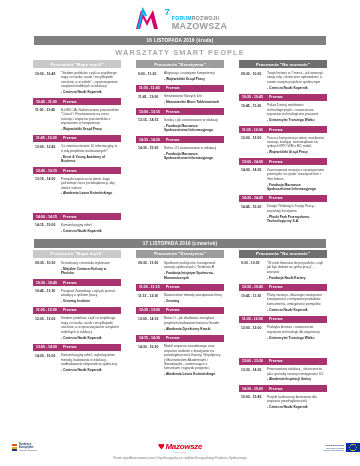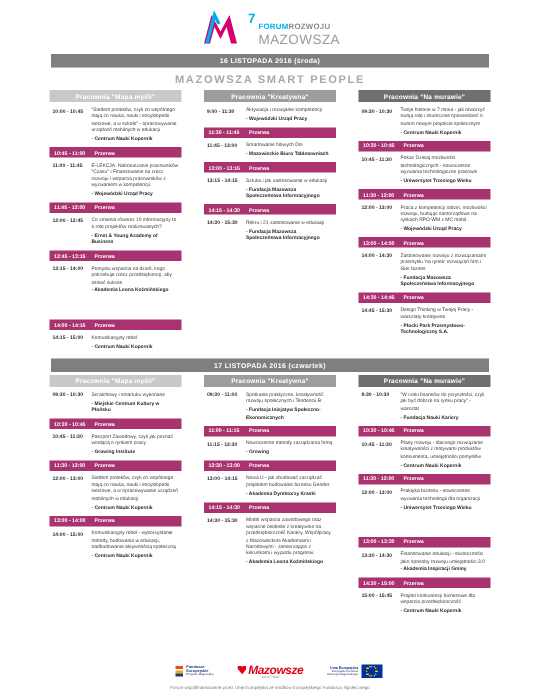--- a/index.html
+++ b/index.html
@@ -13,21 +13,21 @@
 
   
   .logo-wrap { display:flex; justify-content:center; align-items:center; padding-top:4px; height:34px; }
   .logo { display:flex; align-items:flex-start; gap:2px; }
   .logo-mark { position:relative; width:30px; height:24px; }
   .logo-mark svg { display:block; }
   .logo-seven { font-size:9px; font-weight:700; color:#00aeef; line-height:1; margin-top:1px; }
   .logo-text { display:flex; flex-direction:column; justify-content:flex-end; height:24px; line-height:1; }
   .logo-l1 { font-size:5.2px; font-weight:700; letter-spacing:.2px; color:#888; }
   .logo-l1 b { color:#00aeef; font-weight:700; }
-  .logo-l2 { font-size:9px; font-weight:400; letter-spacing:.3px; color:#9b9b9b; margin-top:.5px; }
+  .logo-l2 { font-size:9px; font-weight:700; letter-spacing:.3px; color:#9b9b9b; margin-top:.5px; }
 
   
   .day-banner {
     margin: 2px auto 0; width: 292px; height: 9px;
     background:#7f7f7f; color:#fff;
     font-size:4.6px; font-weight:700; letter-spacing:.25px;
     display:flex; align-items:center; justify-content:center;
   }
   .section-title {
     text-align:center; color:#a8a8a8; font-size:7.4px; font-weight:700;
@@ -55,21 +55,21 @@
   .break-label { font-size:3.5px; font-weight:700; }
 
   .sess-row { display:flex; padding:1px 2px 2px 2px; gap:3px; margin-bottom:1.5px; }
   .sess-time { font-size:3.4px; font-weight:700; color:#2b2b2b; width:23px; flex:none; padding-top:.5px; line-height:1.35; }
   .sess-body { flex:1; }
   .sess-desc { font-size:3.3px; color:#3a3a3a; line-height:1.35; }
   .sess-org { font-size:3.3px; color:#1f1f1f; font-weight:700; line-height:1.35; margin-top:1.5px; }
 
   
   .footer { position:absolute; left:0; right:0; bottom:6px; }
-  .logos { display:flex; justify-content:center; align-items:center; gap:16px;padding-left:12px; }
+  .logos { display:flex; justify-content:space-between; align-items:center; gap:16px;padding-left:12px; }
   .flogo { display:flex; align-items:center; gap:2px; }
   .fe-bars { display:flex; flex-direction:column; gap:.7px; }
   .fe-bar { width:5px; height:2px; }
   .fe-txt { display:flex; flex-direction:column; line-height:1.25; }
   .fe-txt span { font-size:2.6px; color:#1b3b73; font-weight:700; }
   .maz { display:flex; align-items:center; gap:1px; }
   .heart { width:6px; height:6px; background:#e2001a;
            clip-path: polygon(50% 100%, 0% 38%, 0% 15%, 25% 0%, 50% 18%, 75% 0%, 100% 15%, 100% 38%); }
   .maz-txt { font-size:8px; font-weight:700; color:#e2001a; font-style:italic; letter-spacing:-.3px; }
   .maz-sub { font-size:2.2px; color:#888; text-align:center; }
@@ -96,21 +96,21 @@
       <div class="logo-text">
         <div class="logo-l1"><b>FORUM</b><span>ROZWOJU</span></div>
         <div class="logo-l2">MAZOWSZA</div>
       </div>
     </div>
   </div>
 
   <div id="days-root">
       <div>
         <div class="day-banner">16 LISTOPADA 2016 (środa)</div>
-        <div class="section-title">MAZOWSZA SMART PEOPLE</div>
+        <div class="section-title">WARSZTATY SMART PEOPLE</div>
         <div class="cols">
           <div class="col">
             <div class="col-head g1">Pracownia "Mapa myśli"</div>
             <div class="sess-row">
               <div class="sess-time">10:00 - 10:45</div>
               <div class="sess-body">
                 <div class="sess-desc">"Siedem proleków, czyli co wspólnego mają co nauka, nauki i encyklopedii sieciowe, a w szkole" - opracowywanie urządzeń mobilnych w edukacji</div>
                 <div class="sess-org">- Centrum Nauki Kopernik</div>
               </div>
             </div>

